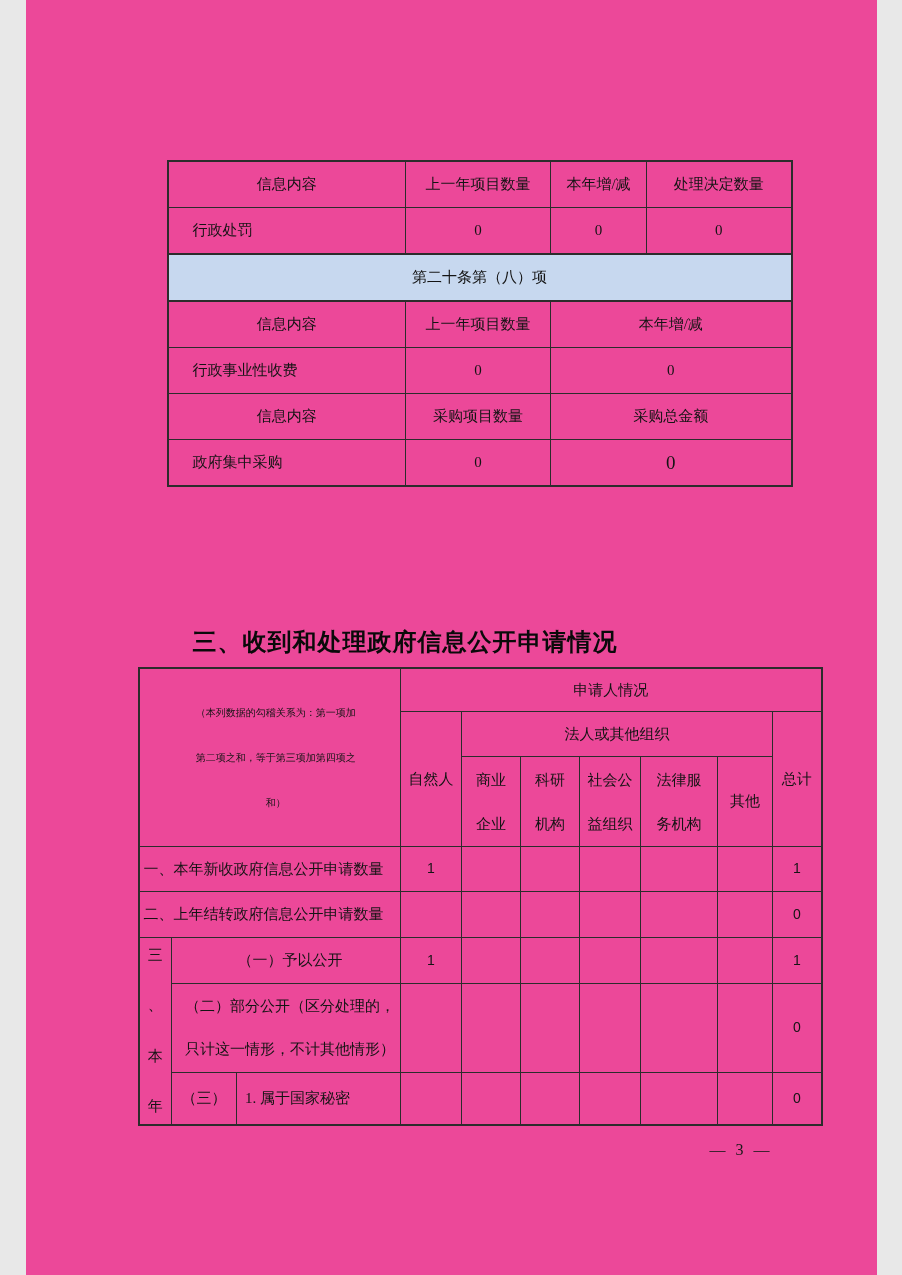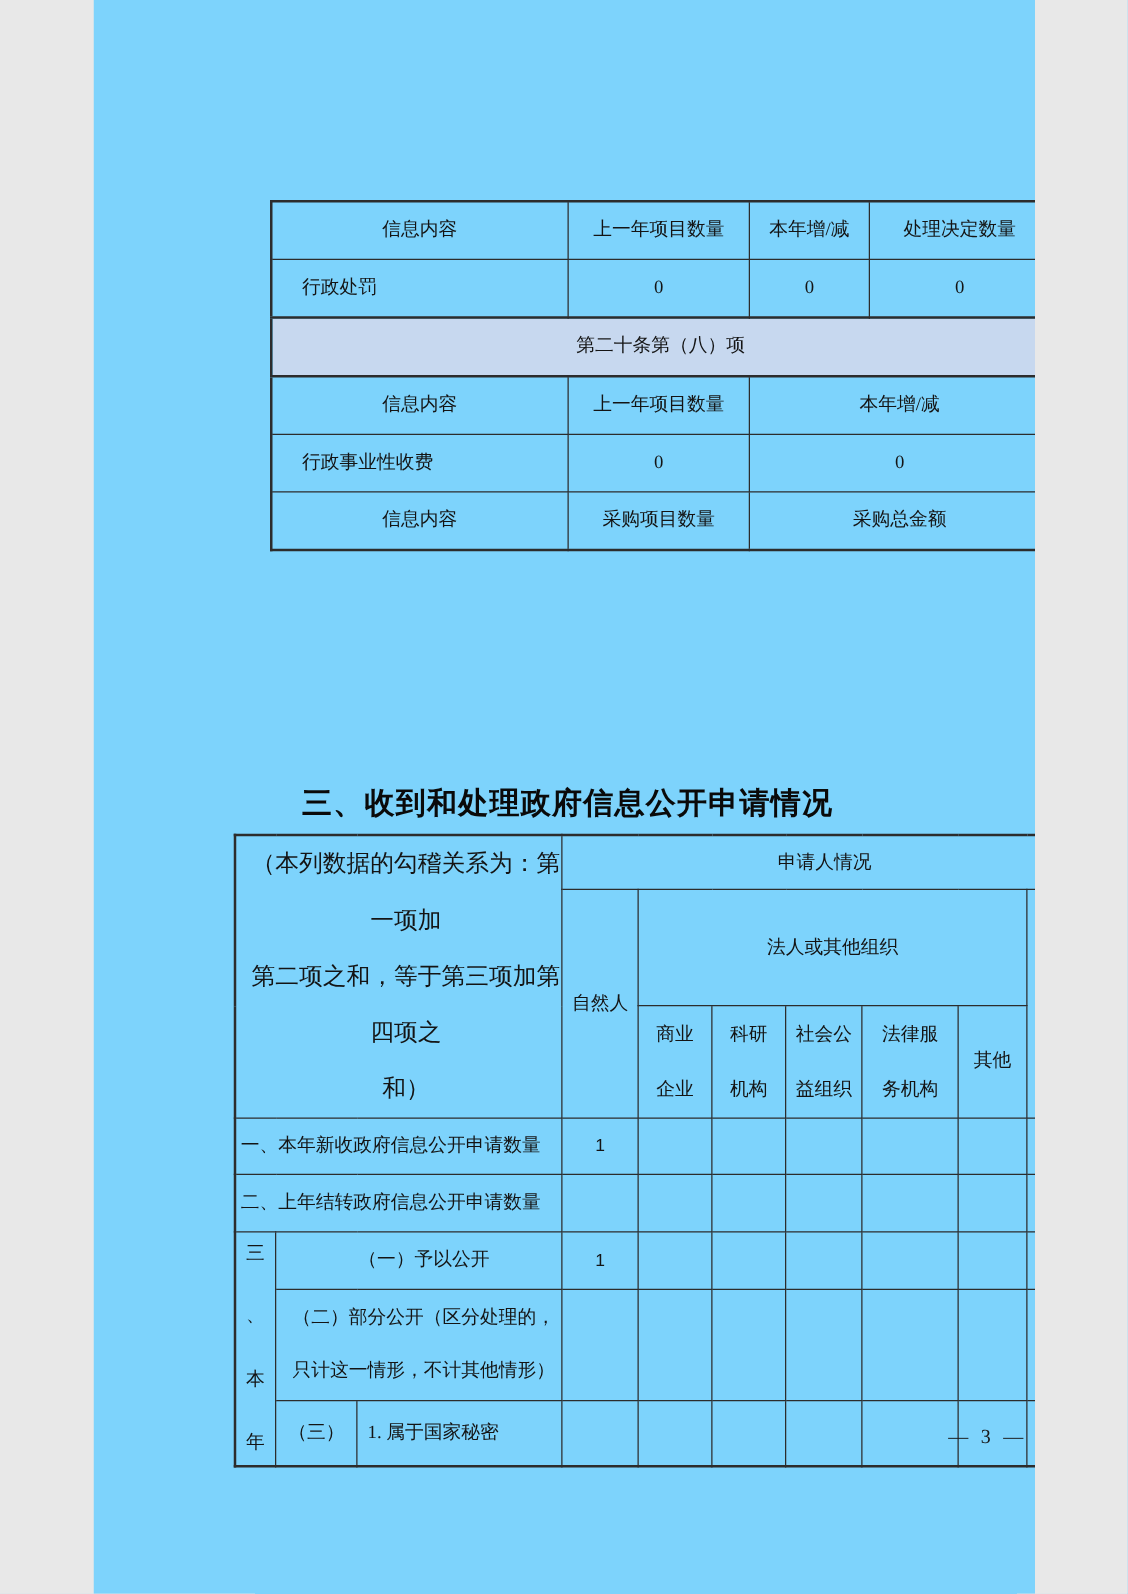--- a/index.html
+++ b/index.html
@@ -1,17 +1,17 @@
 <!DOCTYPE html>
 <html><head>
 <meta charset="utf-8">
 <style>
   html,body{margin:0;padding:0;background:#e8e8e8;}
   .page{
-    width:753px;height:1275px;background:#7dd3fc;position:relative;
+    width:851px;height:1275px;background:#ec4899;position:relative;
     font-family:"Liberation Serif","DejaVu Serif",serif;color:#141414;
     overflow:hidden;margin:0 auto;
   }
   table{border-collapse:collapse;table-layout:fixed;}
   td{border:1px solid #2c2c2c;vertical-align:middle;text-align:center;
      font-size:15px;line-height:1.25;padding:0;overflow:hidden;}
 
   
   .t1{position:absolute;left:141px;top:160px;width:624px;border:2px solid #2c2c2c;}
   .t1 td{height:45px;}
@@ -26,21 +26,21 @@
     font-family:"Liberation Sans","DejaVu Sans",sans-serif;
     font-weight:700;font-size:24px;letter-spacing:1px;color:#0a0a0a;white-space:nowrap;
   }
 
   
   .t2{position:absolute;left:112px;top:667px;width:683px;border:2px solid #2c2c2c;}
   .t2 td{font-size:15px;}
   .h1-row td{height:42px;}
   .h2-row td{height:44px;}
   .h3-row td{height:89px;}
-  .corner-note div{line-height:45px;font-size:19px;margin-left:12px;}
+  .corner-note div{line-height:45px;font-size:10px;margin-left:12px;}
   .two-line div{line-height:44px;}
   .r-std td{height:44px;}
   .r-std2 td{height:45px;}
   .r-sub1 td{height:45px;}
   .r-big td{height:87px;}
   .r-last td{height:51px;}
   .row-label{text-align:left;padding-left:4px;letter-spacing:0;margin-top:21px;}
   .sub-label{text-align:center;padding-left:8px;}
   .item-label{text-align:left;padding-left:8px;font-size:14px;}
   .vgroup{vertical-align:middle;}
@@ -90,20 +90,25 @@
     </tr>
     <tr>
       <td class="label-cell">行政事业性收费</td>
       <td class="num">0</td>
       <td colspan="2" class="num">0</td>
     </tr>
     <tr>
       <td>信息内容</td>
       <td>采购项目数量</td>
       <td colspan="2">采购总金额</td>
+    </tr>
+    <tr>
+      <td class="label-cell">政府集中采购</td>
+      <td class="num">0</td>
+      <td colspan="2" class="big-num">0</td>
     </tr>
   </tbody>
     </table>
 
   <div class="section-heading">三、收到和处理政府信息公开申请情况</div>
 
   <table class="t2">
     <colgroup>
       <col style="width:33px">
         <col style="width:65px">

